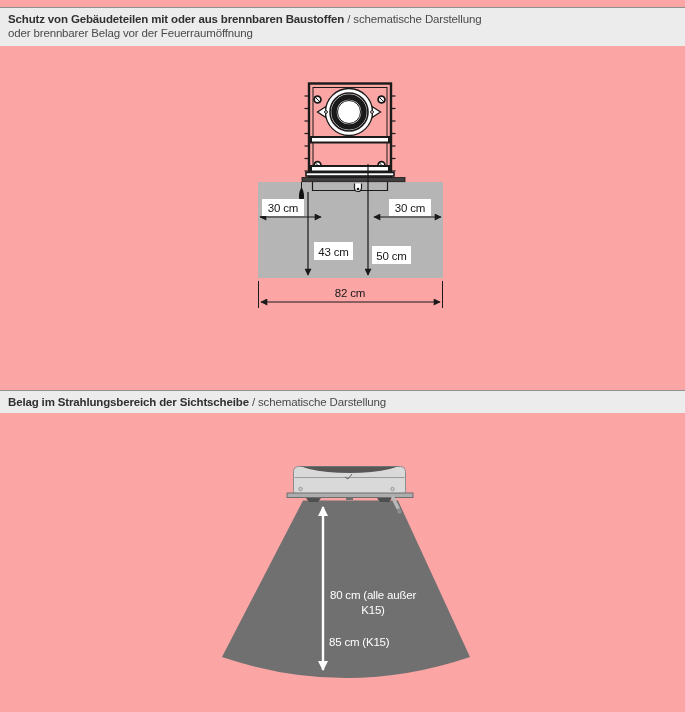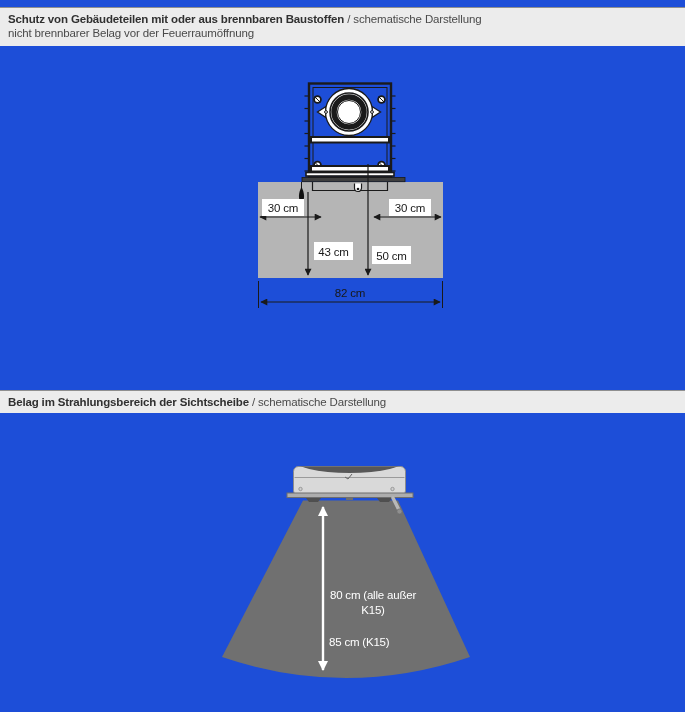--- a/index.html
+++ b/index.html
@@ -1,21 +1,21 @@
 <!DOCTYPE html>
 <html><head>
 <meta charset="utf-8">
 <style>
   * { margin:0; padding:0; box-sizing:border-box; }
   html,body { background:#ffffff; }
   body {
     width:685px; height:712px; position:relative; overflow:hidden;
     font-family:"Liberation Sans", sans-serif;
   }
-  .page { position:absolute; left:0; top:0; width:685px; height:712px; background:#1d4ed8; }
+  .page { position:absolute; left:0; top:0; width:685px; height:712px; background:#fca5a5; }
   .section-header {
     position:absolute; left:0; width:685px;
     background:#ececec; border-top:1px solid #8f8f8f;
     padding:4px 8px 0 8px;
     font-size:11.5px; line-height:14px; letter-spacing:-0.15px;
     color:#4a4a4a;
   }
   .section-header .t-bold { font-weight:700; color:#303030; }
   .section-header .t-sep,
   .section-header .t-reg { font-weight:400; color:#4a4a4a; white-space:pre; }
@@ -31,21 +31,21 @@
 </style>
 </head>
 <body>
 
 <div class="page">
 
   <div class="section-header" id="header1">
     <span>
       <span class="t-bold">Schutz von Gebäudeteilen mit oder aus brennbaren Baustoffen</span><span class="t-sep"> / </span><span class="t-reg">schematische Darstellung</span>
     </span>
-    <span class="subtitle-line t-reg">nicht brennbarer Belag vor der Feuerraumöffnung</span>
+    <span class="subtitle-line t-reg">oder brennbarer Belag vor der Feuerraumöffnung</span>
   </div>
 
   <div class="section-header" id="header2">
     <span>
       <span class="t-bold">Belag im Strahlungsbereich der Sichtscheibe</span><span class="t-sep"> / </span><span class="t-reg">schematische Darstellung</span>
     </span>
   </div>
 
   <svg class="canvas" viewBox="0 0 685 712" xmlns="http://www.w3.org/2000/svg">
     <defs>

